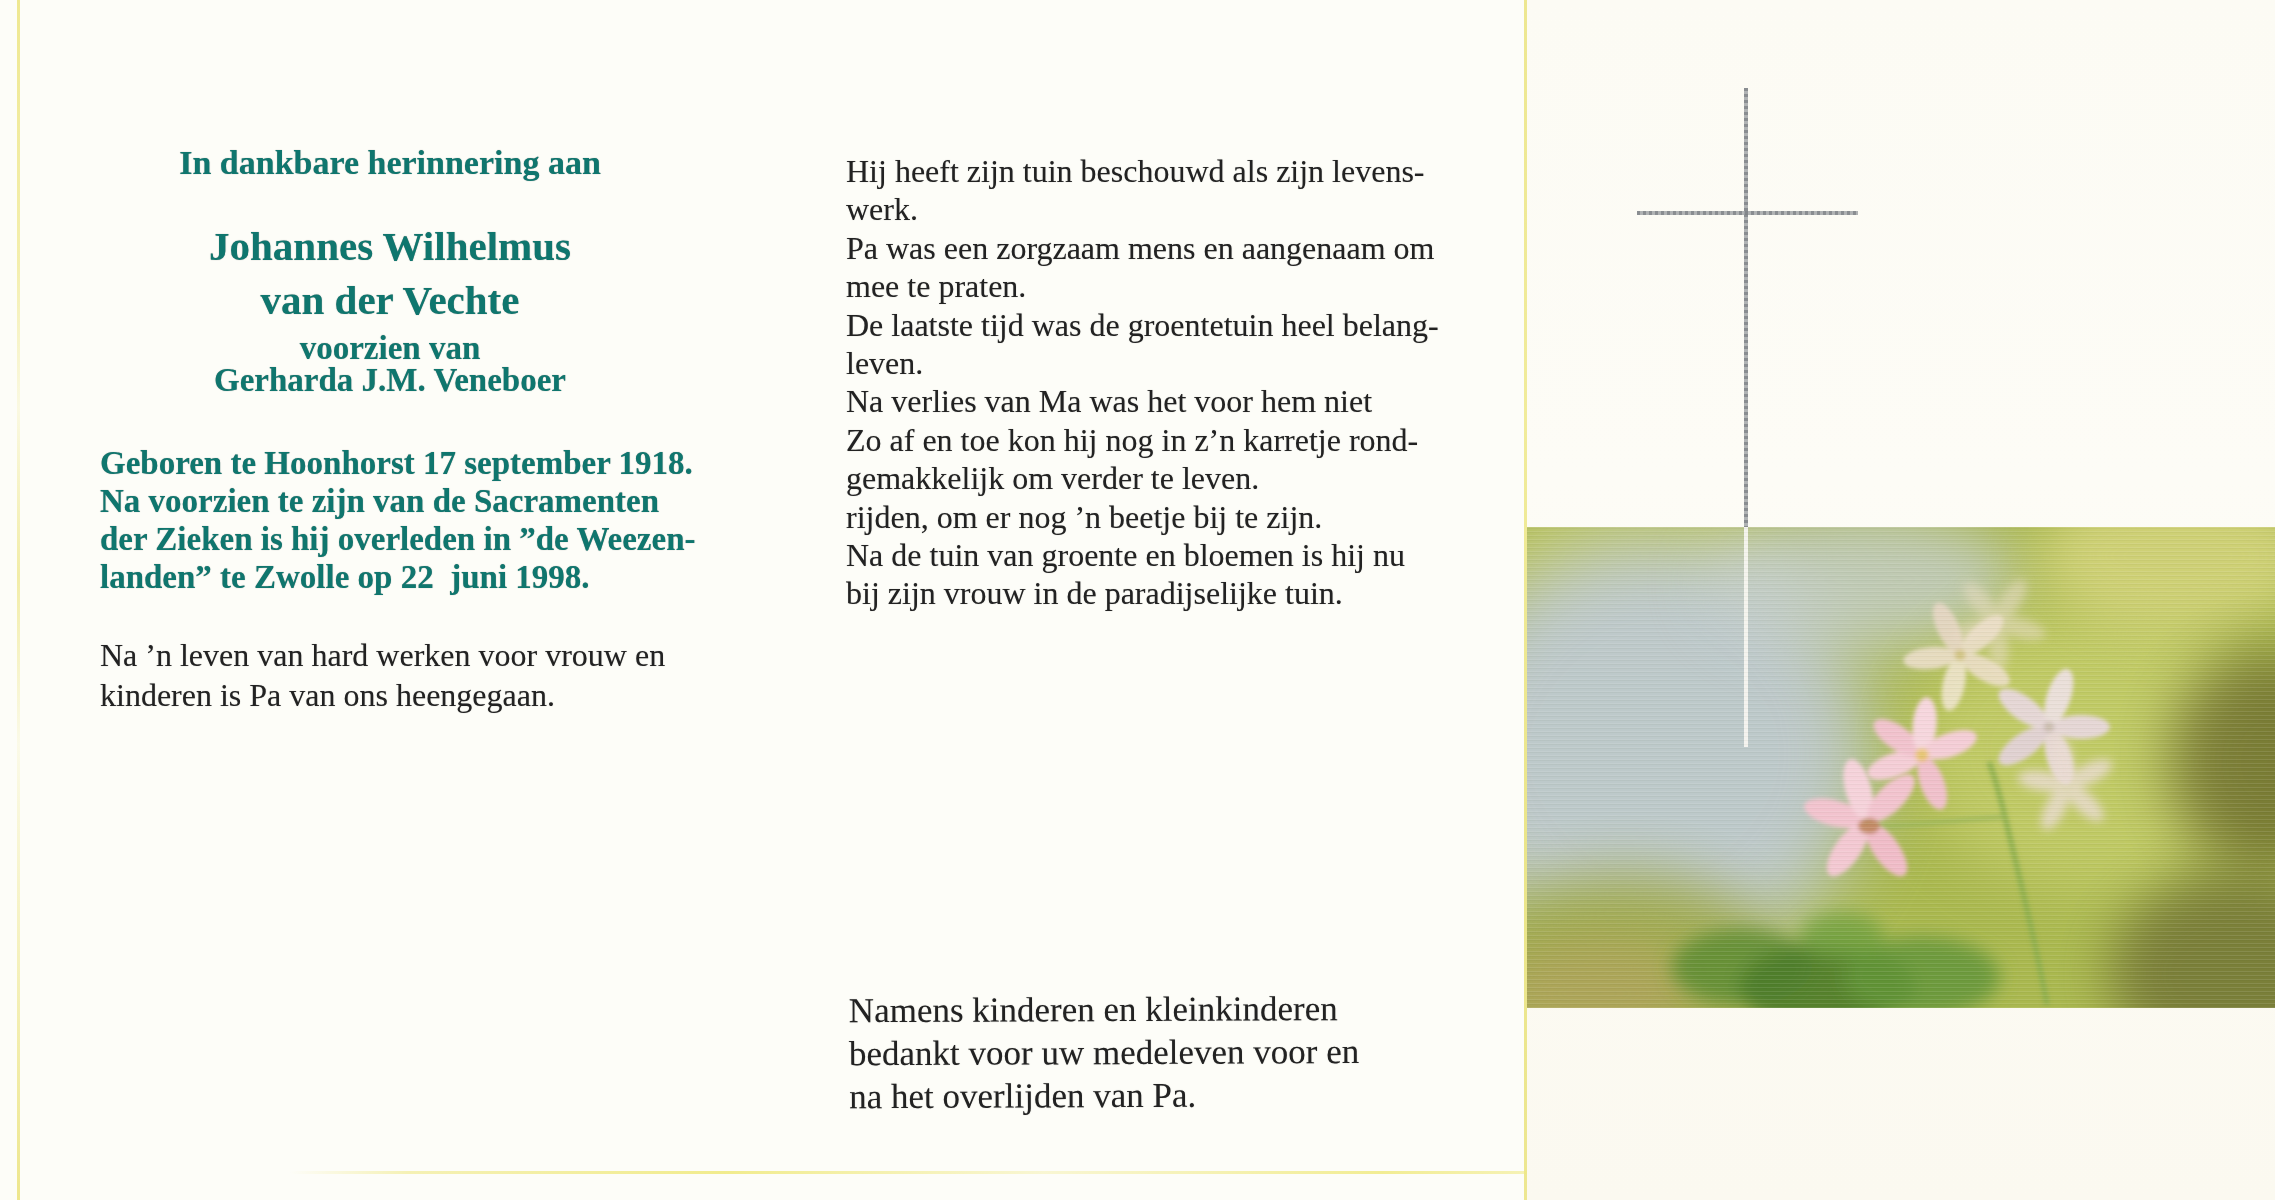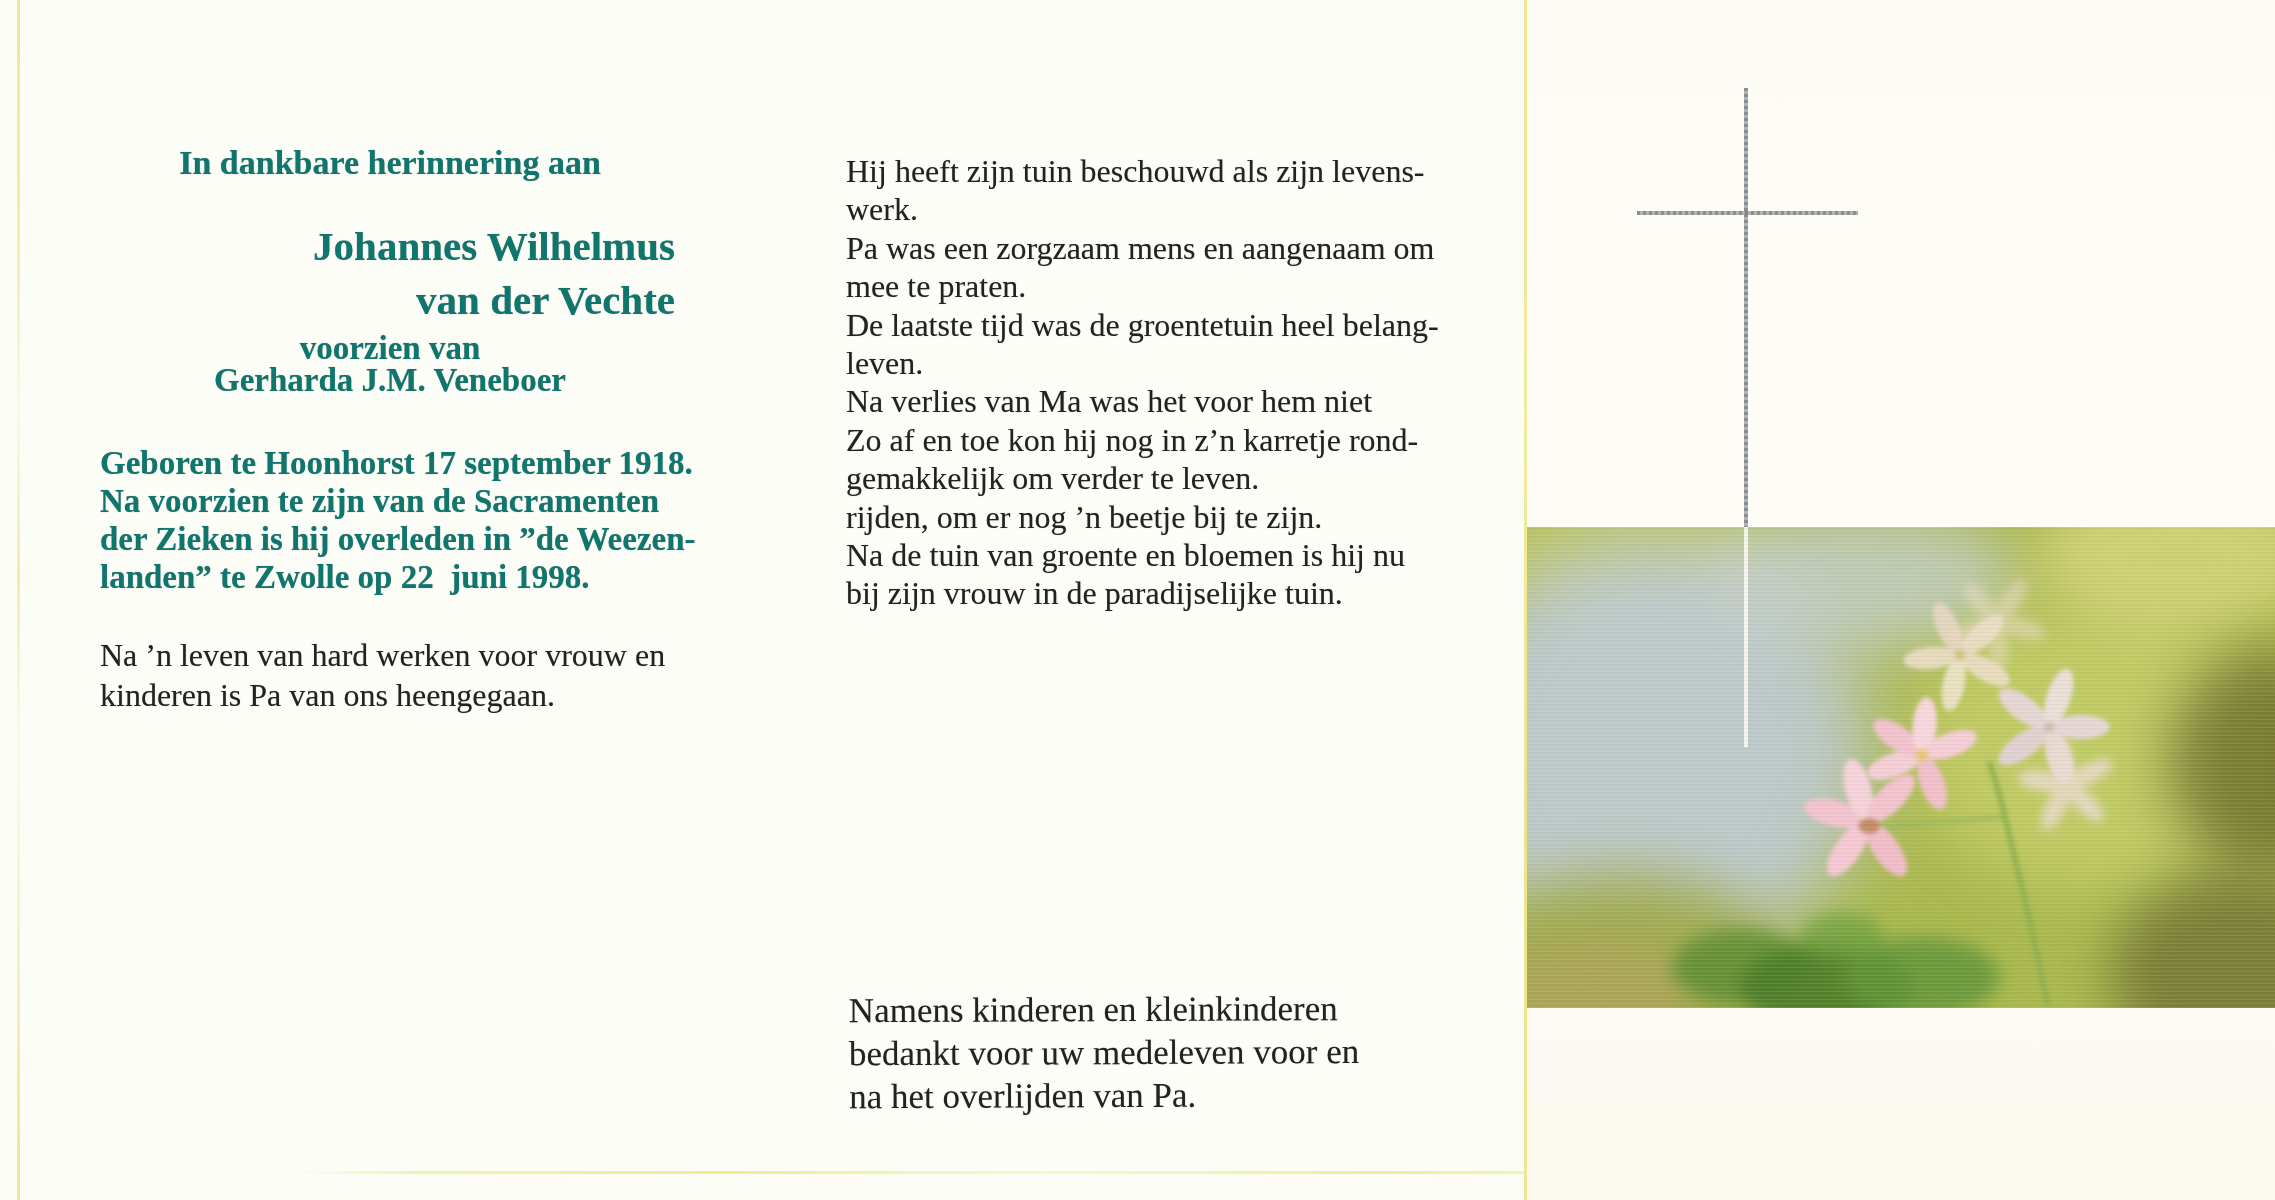--- a/index.html
+++ b/index.html
@@ -30,22 +30,22 @@
       rgba(240,234,130,.9) 22%, rgba(238,231,125,.3) 38%,
       rgba(240,234,130,.85) 55%, rgba(238,231,125,.25) 70%,
       rgba(240,234,130,.85) 88%, rgba(240,234,130,.4) 100%);
   }
   
   .scan{ text-shadow:0 0 1px rgba(45,45,45,.38); }
   .scanb{ text-shadow:0 0 1px rgba(25,25,25,.45); color:#0f766e; }
   .tline{ white-space:pre; }
   .heading{ position:absolute; left:105px; width:570px; text-align:center; white-space:pre; }
   .intro   { top:143px; font-size:34px; font-weight:700; line-height:1.2; }
-  .name1   { top:220px; font-size:41px; font-weight:700; line-height:1.3;text-align:right; }
-  .name2   { top:274px; font-size:41px; font-weight:700; line-height:1.3;text-align:right; }
+  .name1   { top:220px; font-size:41px; font-weight:700; line-height:1.3; }
+  .name2   { top:274px; font-size:41px; font-weight:700; line-height:1.3; }
   .relation{ top:330px; font-size:33px; font-weight:700; line-height:1.15; }
   .spouse  { top:362px; font-size:33px; font-weight:700; line-height:1.15; }
   .vitals{
     position:absolute; left:100px; top:444px; width:640px;
     font-size:33px; font-weight:700; line-height:38px;
   }
   .farewell{
     position:absolute; left:100px; top:635px; width:640px;
     font-size:32px; line-height:40px;
   }

